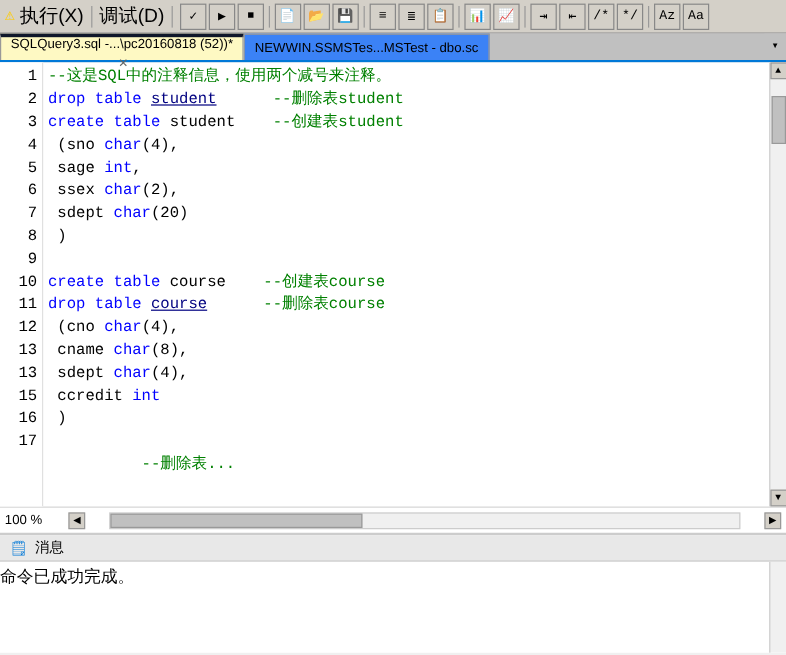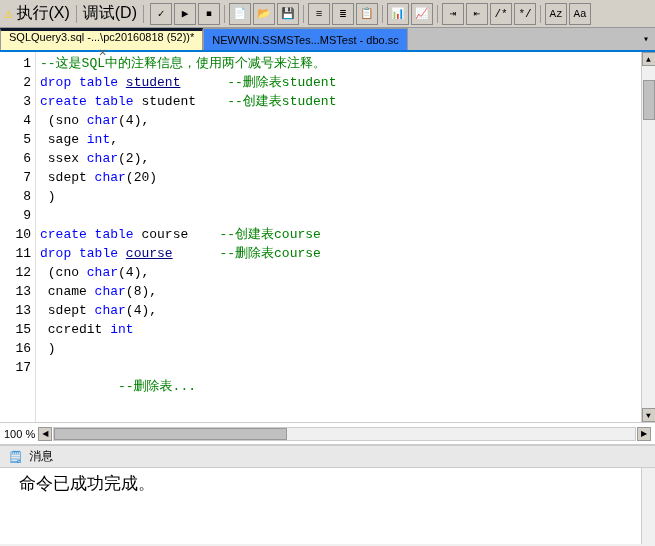--- a/index.html
+++ b/index.html
@@ -165,21 +165,21 @@
     .statusbar-zoom {
       height: 22px;
       background: #fff;
       border-top: 1px solid #ccc;
       display: flex;
       align-items: center;
       padding: 0 4px;
       font-family: Arial, sans-serif;
       font-size: 11px;
       color: #000;
-      gap: 1px;
+      gap: 20px;
     }
     .zoom-label { margin-right: 2px; }
     .scrollbar-h {
       height: 14px;
       flex: 1;
       background: #f0f0f0;
       border: 1px solid #ccc;
       position: relative;
     }
     .scrollbar-h-thumb {
@@ -218,23 +218,23 @@
       border-bottom: 1px solid #ccc;
       display: flex;
       align-items: center;
       padding: 0 8px;
       gap: 6px;
       font-family: Arial, sans-serif;
       font-size: 12px;
     }
     .message-content {
       flex: 1;
-      padding: 4px 19px;
-      font-family: Arial, sans-serif;
-      font-size: 17px;
+      padding: 4px 0;
+      font-family: Arial, sans-serif;
+      font-size: 14px;
       color: #000;
       overflow: hidden;
     }
     .message-scrollbar {
       width: 14px;
       background: #f0f0f0;
       border-left: 1px solid #ccc;
     }
 
     

